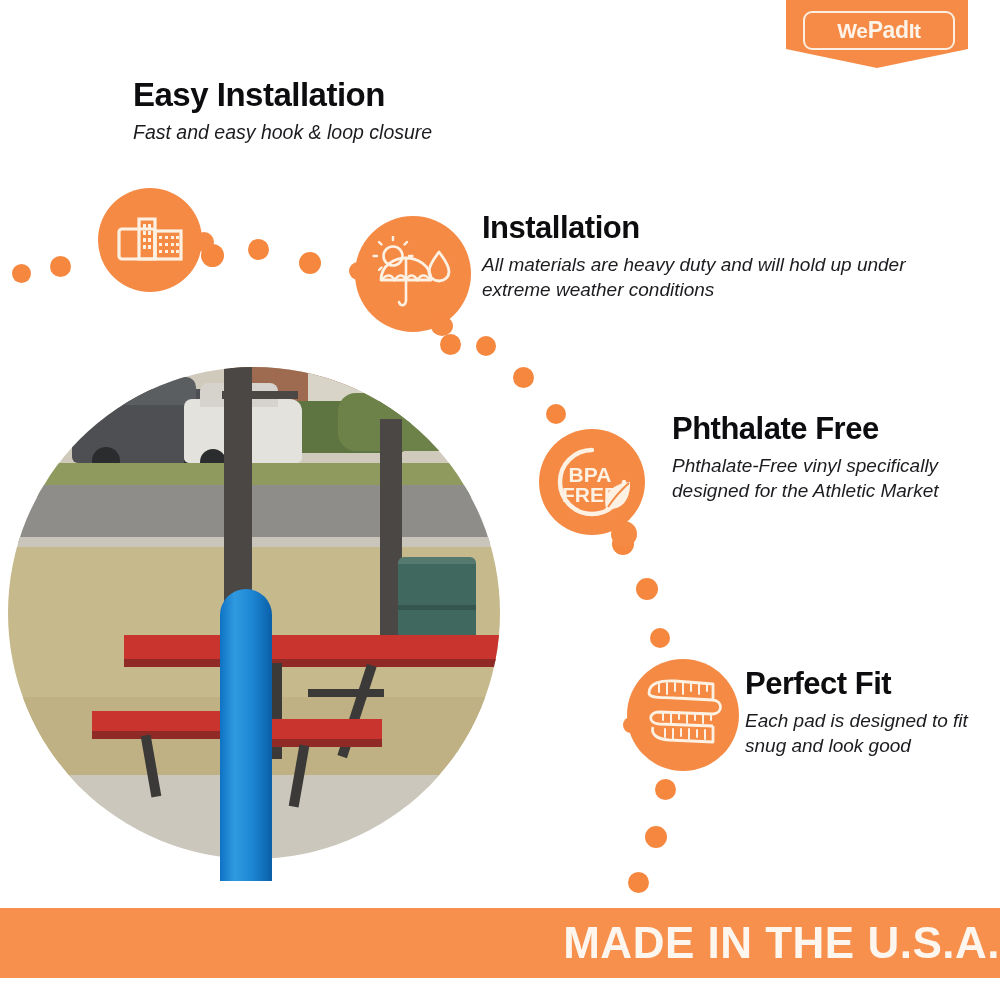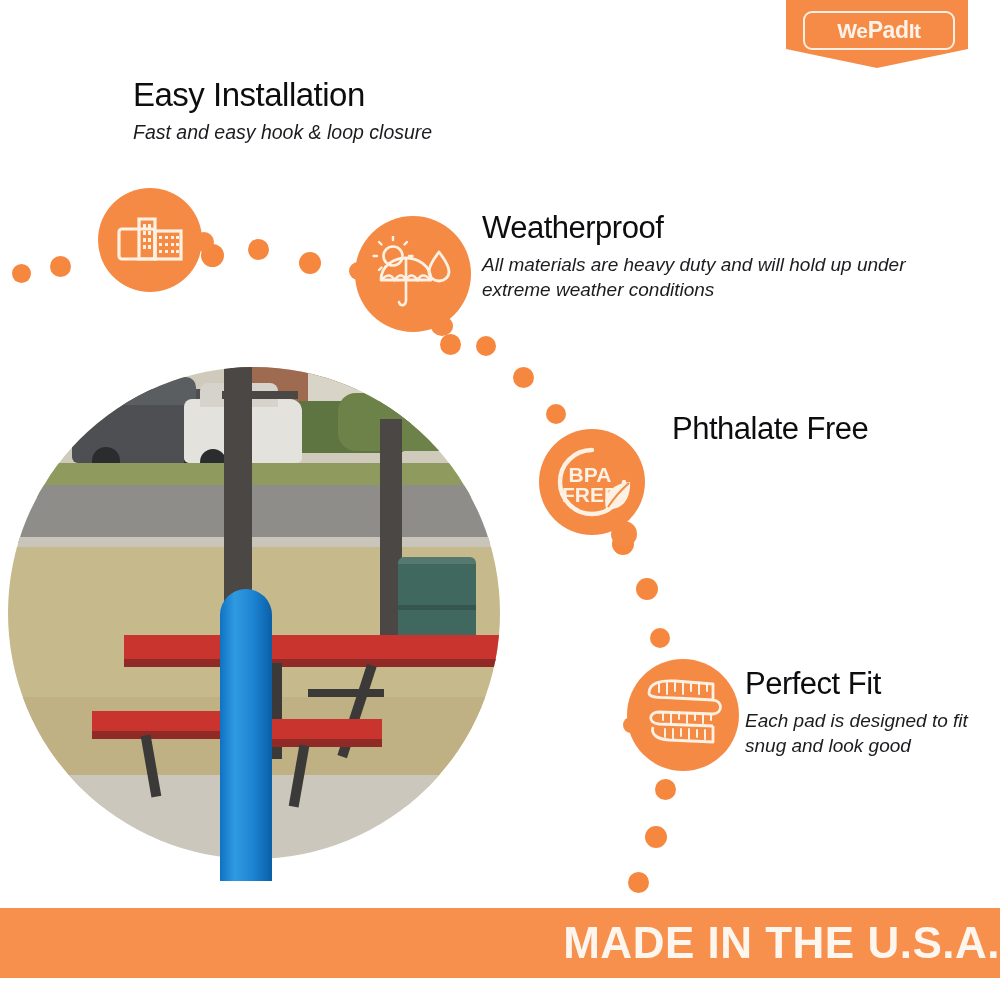--- a/index.html
+++ b/index.html
@@ -26,21 +26,21 @@
     color:#FDF3E8;font-size:21px;letter-spacing:-0.4px;white-space:nowrap;
     font-weight:700;line-height:1;
   }
   .logo-text .lt-we{font-weight:700;}
   .logo-text .lt-pad{font-weight:800;font-size:23px;}
   .logo-text .lt-it{font-weight:700;}
 
   
   .feature{position:absolute;}
   .f-title{
-    font-weight:400;color:#0d0d10;letter-spacing:-0.5px;line-height:1.05;
+    font-weight:700;color:#0d0d10;letter-spacing:-0.5px;line-height:1.05;
     font-size:31px;margin:0 0 7px 0;
   }
   .f-desc{
     font-size:19px;color:#1c1c20;line-height:1.33;margin:0;font-weight:400;font-style:italic;
   }
 
   #feat-install{left:133px;top:78px;width:430px;}
   #feat-install .f-title{font-size:33px;}
   #feat-install .f-desc{font-size:19.5px;}
 
@@ -182,21 +182,21 @@
           <rect x="59" y="30" width="3" height="3"></rect>
         <rect x="42" y="37" width="3" height="3"></rect>
           <rect x="48" y="37" width="3" height="3"></rect>
           <rect x="54" y="37" width="3" height="3"></rect>
           <rect x="59" y="37" width="3" height="3"></rect>
       </g>
     </svg>
   </div>
 
   <div class="feature" id="feat-weather">
-    <div class="f-title">Weatherproof</div>
+    <div class="f-title">Installation</div>
     <div class="f-desc">All materials are heavy duty and will hold up under extreme weather conditions</div>
   </div>
 
   <div class="icon-circle" id="icon-weather">
     <div class="lobe" style="left:-6px;top:46px;width:18px;height:18px;"></div>
     <div class="lobe" style="left:76px;top:100px;width:22px;height:20px;"></div>
     <svg width="84" height="76" viewBox="0 0 84 76" fill="none" aria-hidden="true">
       <circle cx="22" cy="20" r="9.5" stroke="#FDF1E3" stroke-width="2.6" fill="none"></circle>
       <g stroke="#FDF1E3" stroke-width="2.4" stroke-linecap="round">
         <line x1="22" y1="4" x2="22" y2="0.5"></line>
@@ -209,20 +209,21 @@
       <path d="M10 44 C10 29 24 22 35 22 C46 22 60 29 60 44 Z" stroke="#FDF1E3" stroke-width="2.8" fill="none" stroke-linejoin="round"></path>
       <path d="M10 44 C16 38 20 38 23.5 44 C28 38 32 38 35 44 C38.5 38 42.5 38 46.5 44 C50 38 54 38 60 44" stroke="#FDF1E3" stroke-width="2.4" fill="none"></path>
       <line x1="35" y1="22" x2="35" y2="64" stroke="#FDF1E3" stroke-width="2.6"></line>
       <path d="M35 64 C35 70 29 71 28 66" stroke="#FDF1E3" stroke-width="2.6" fill="none" stroke-linecap="round"></path>
       <path d="M68 16 C68 16 58 29 58 35.5 C58 41 62.5 45 68 45 C73.5 45 78 41 78 35.5 C78 29 68 16 68 16 Z" stroke="#FDF1E3" stroke-width="2.8" fill="none" stroke-linejoin="round"></path>
     </svg>
   </div>
 
   <div class="feature" id="feat-bpa">
     <div class="f-title">Phthalate Free</div>
+    <div class="f-desc">Phthalate-Free vinyl specifically designed for the Athletic Market</div>
   </div>
 
   <div class="icon-circle" id="icon-bpa">
     <div class="lobe" style="left:72px;top:92px;width:26px;height:26px;"></div>
     <svg width="92" height="92" viewBox="0 0 92 92" fill="none" aria-hidden="true">
       <path d="M78 46 A32 32 0 1 1 46 14" stroke="#FDF1E3" stroke-width="4.4" fill="none" stroke-linecap="round"></path>
       <text x="44" y="46" font-family="'Liberation Sans',sans-serif" font-size="21" font-weight="700" fill="#FDF1E3" text-anchor="middle">BPA</text>
       <text x="44" y="66" font-family="'Liberation Sans',sans-serif" font-size="21" font-weight="700" fill="#FDF1E3" text-anchor="middle">FREE</text>
       <path d="M60 72 C56 58 68 47 84 46 C85 62 76 76 60 72 Z" fill="#FDF1E3"></path>
       <path d="M62 71 C68 62 75 54 83 47" stroke="#F58A45" stroke-width="2" fill="none"></path>

